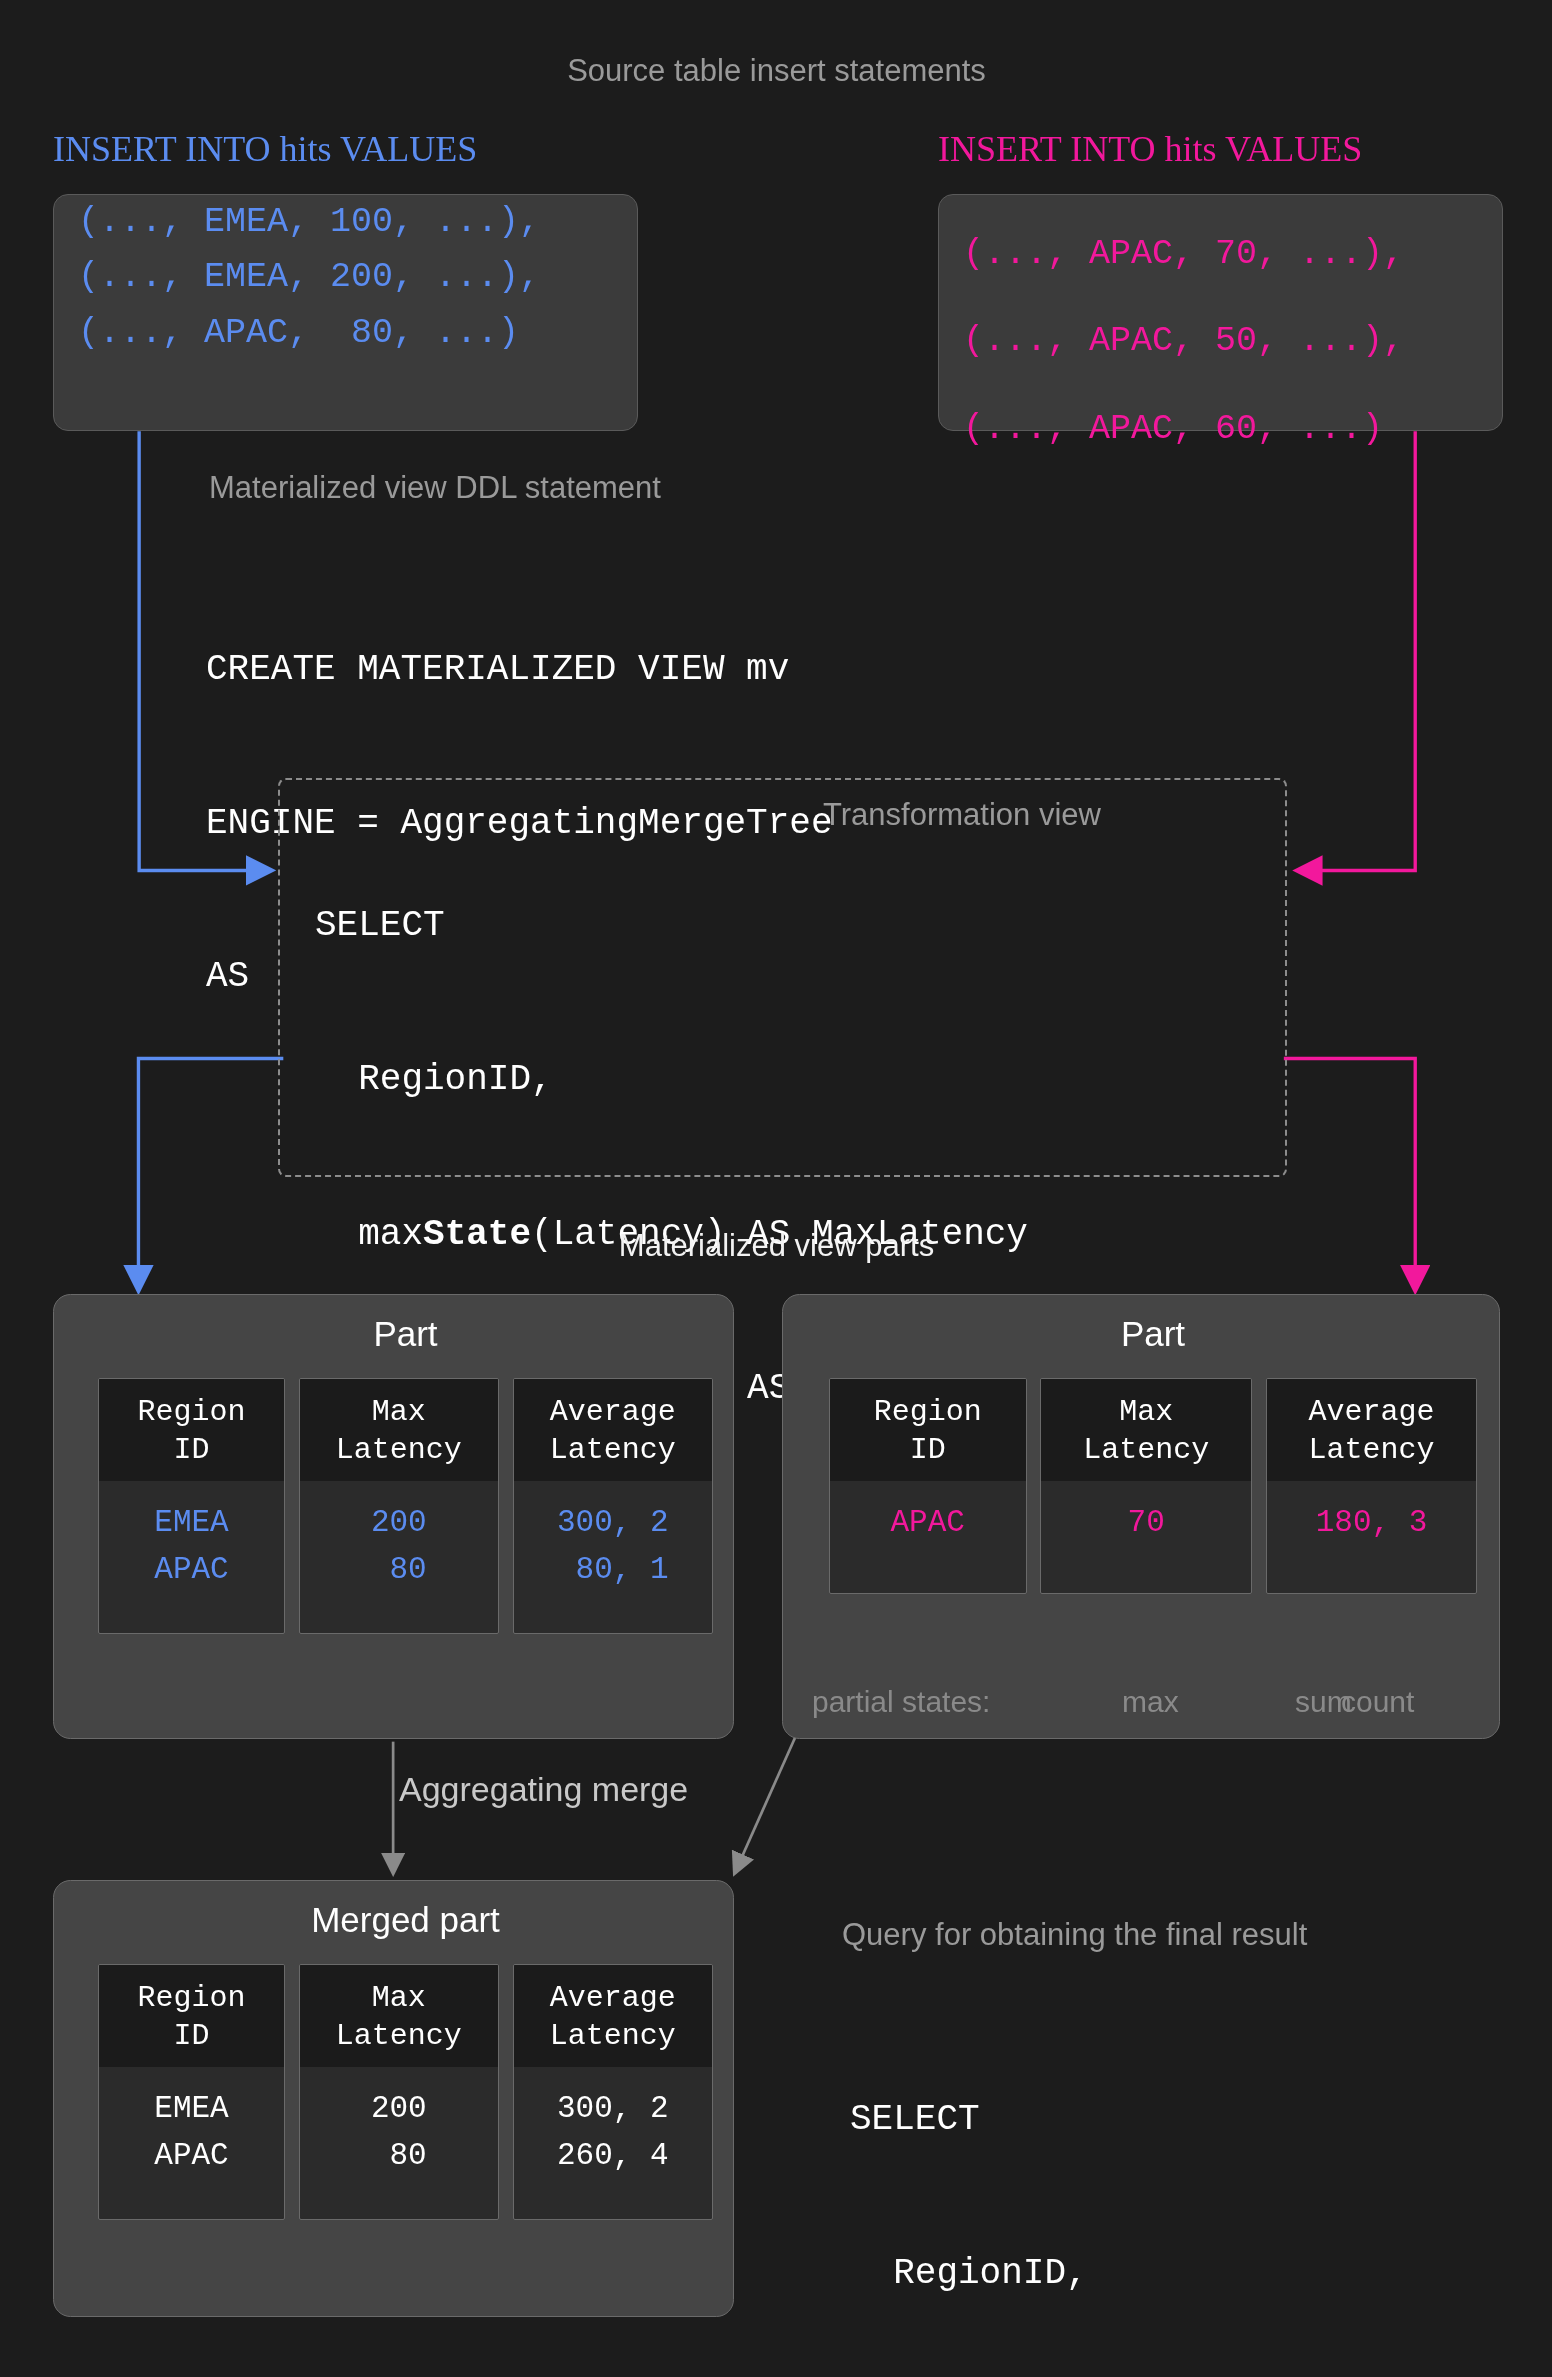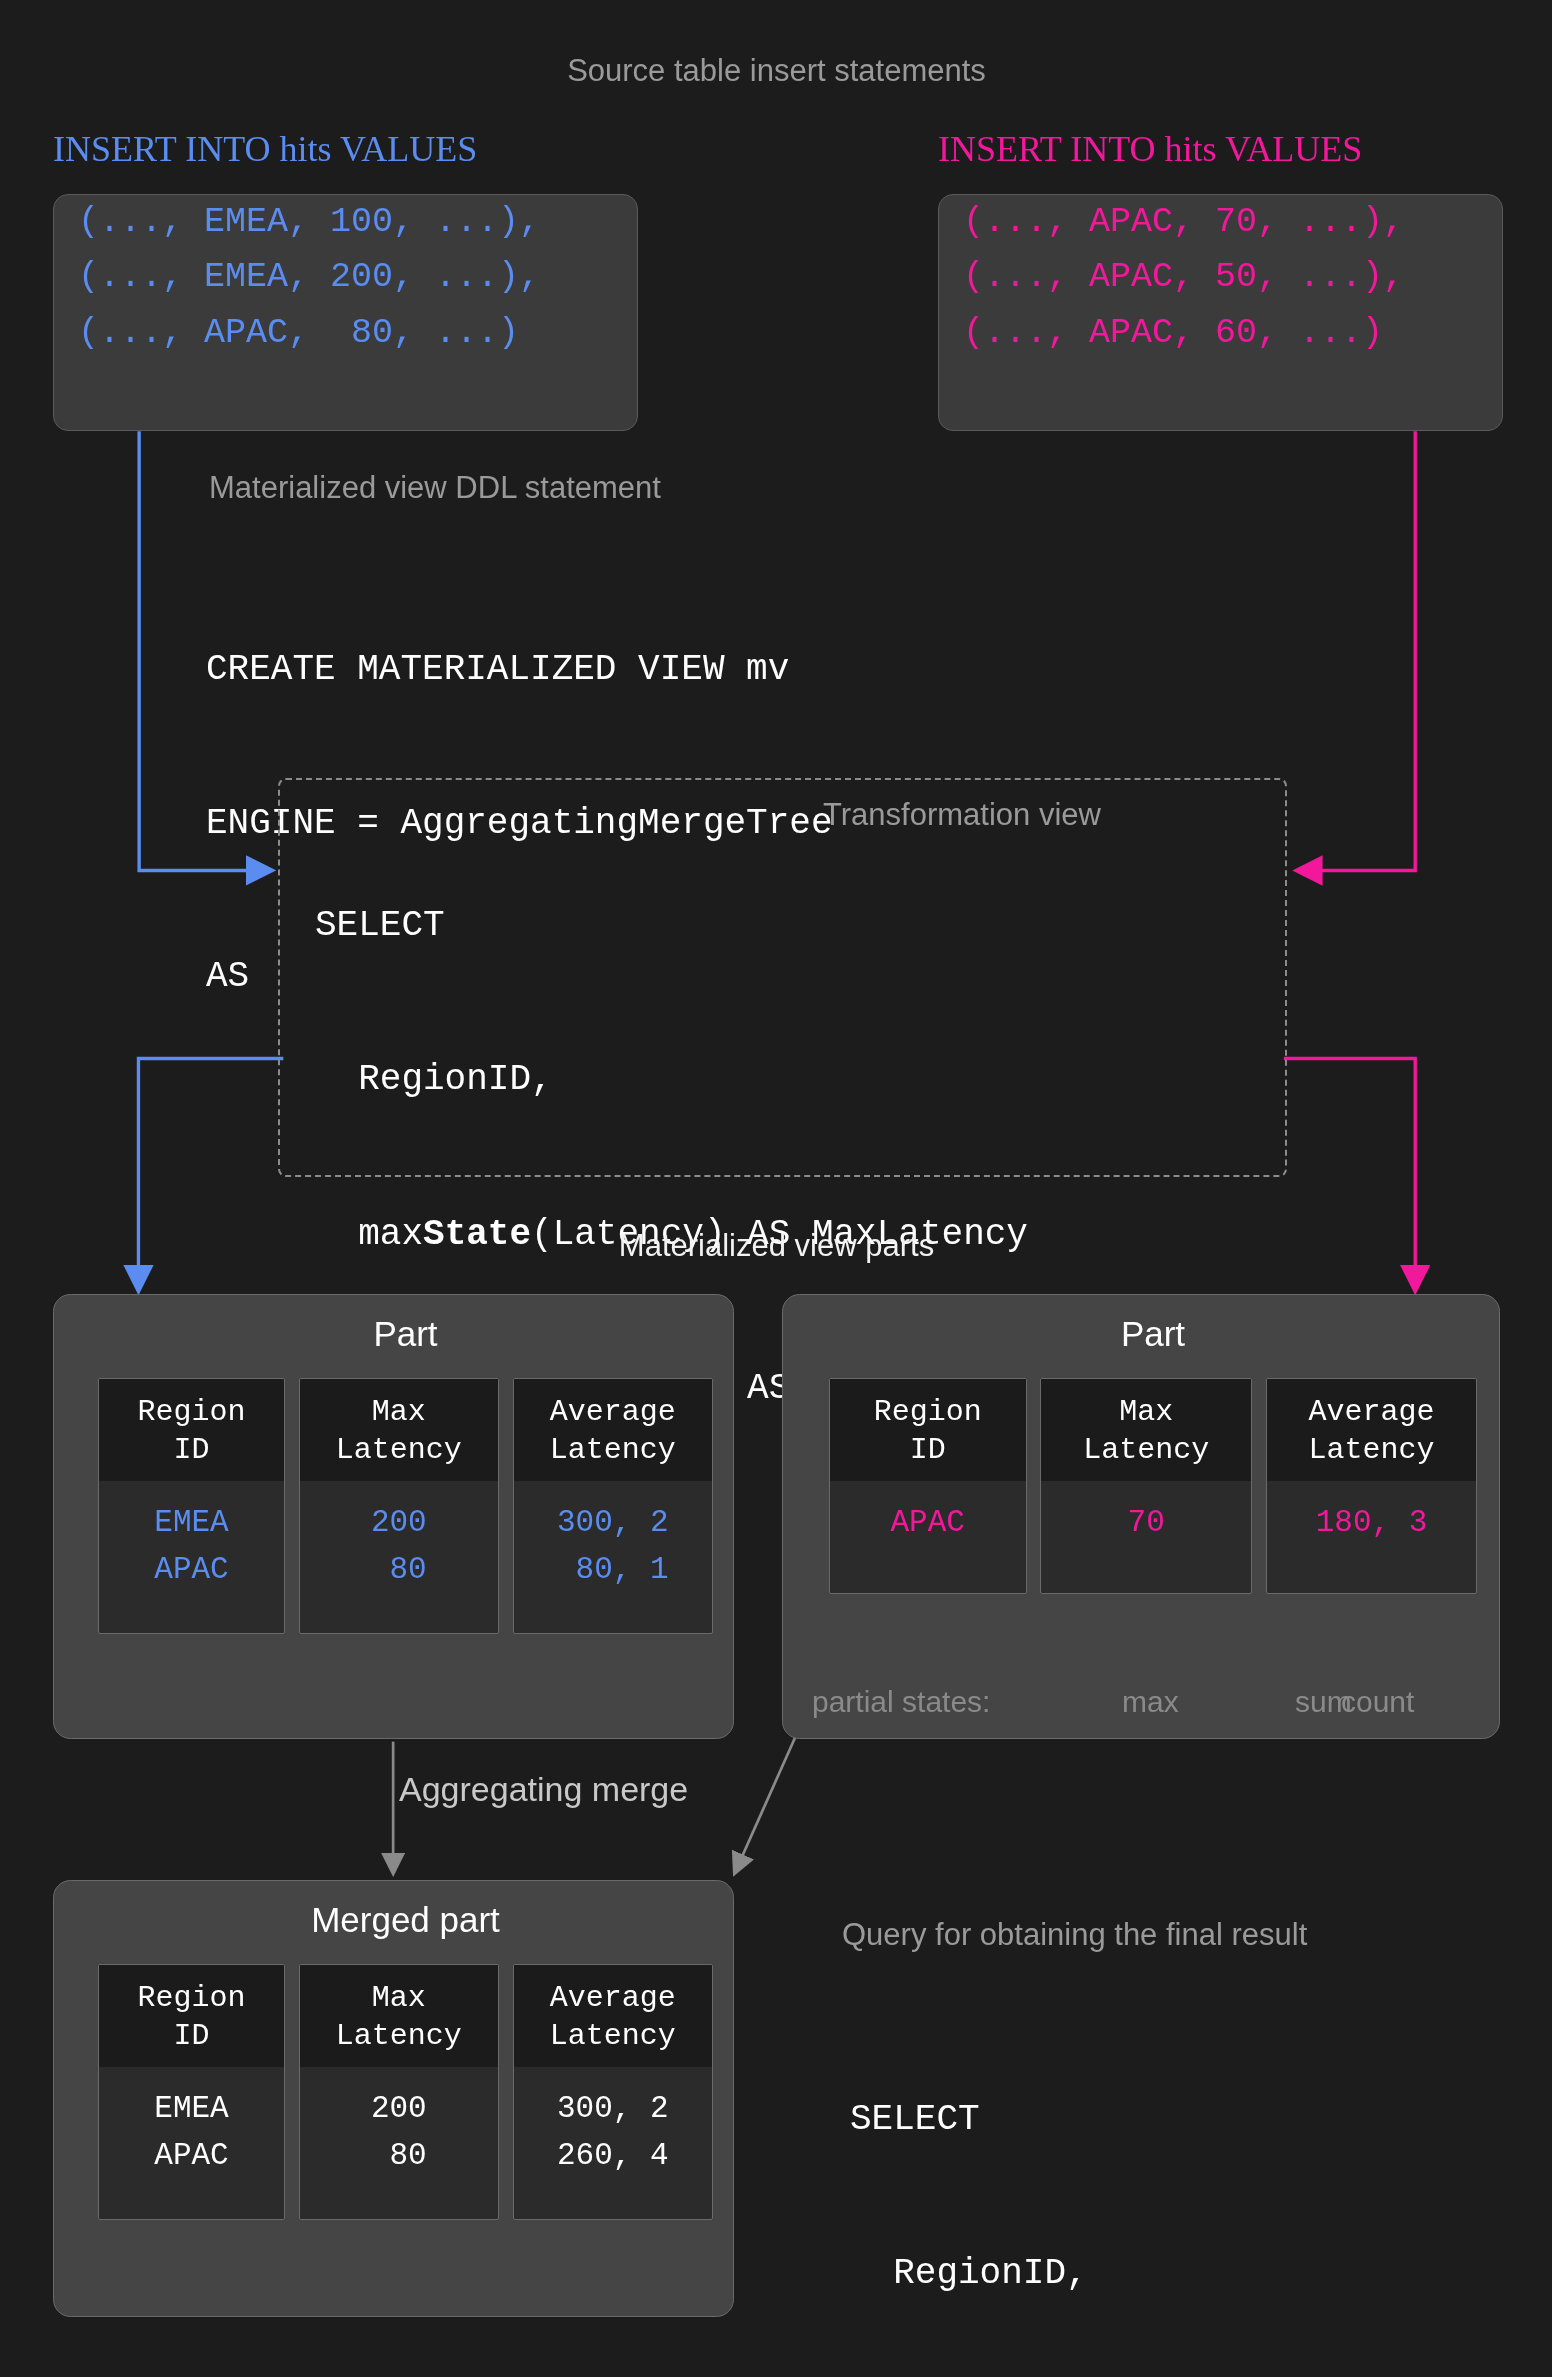--- a/index.html
+++ b/index.html
@@ -46,21 +46,21 @@
   
   .ins-box {
     background:#3b3b3b;
     border:1.3px solid #5a5a5a;
     border-radius:15px;
     box-sizing:border-box;
     padding:0 24px;
   }
   .ins-box .mono { font-size:35px; line-height:1.58; }
   .ins-box.blue .mono { color:#5b8cf0; }
-  .ins-box.pink .mono { color:#f2189c; }
+  .ins-box.pink .mono { color:#f2189c;margin-top:32px; }
 
   
   .ddl {
     font-family:"Liberation Mono", monospace;
     font-size:36px;
     line-height:1.42;
     color:#ffffff;
     white-space:pre;
   }
 

